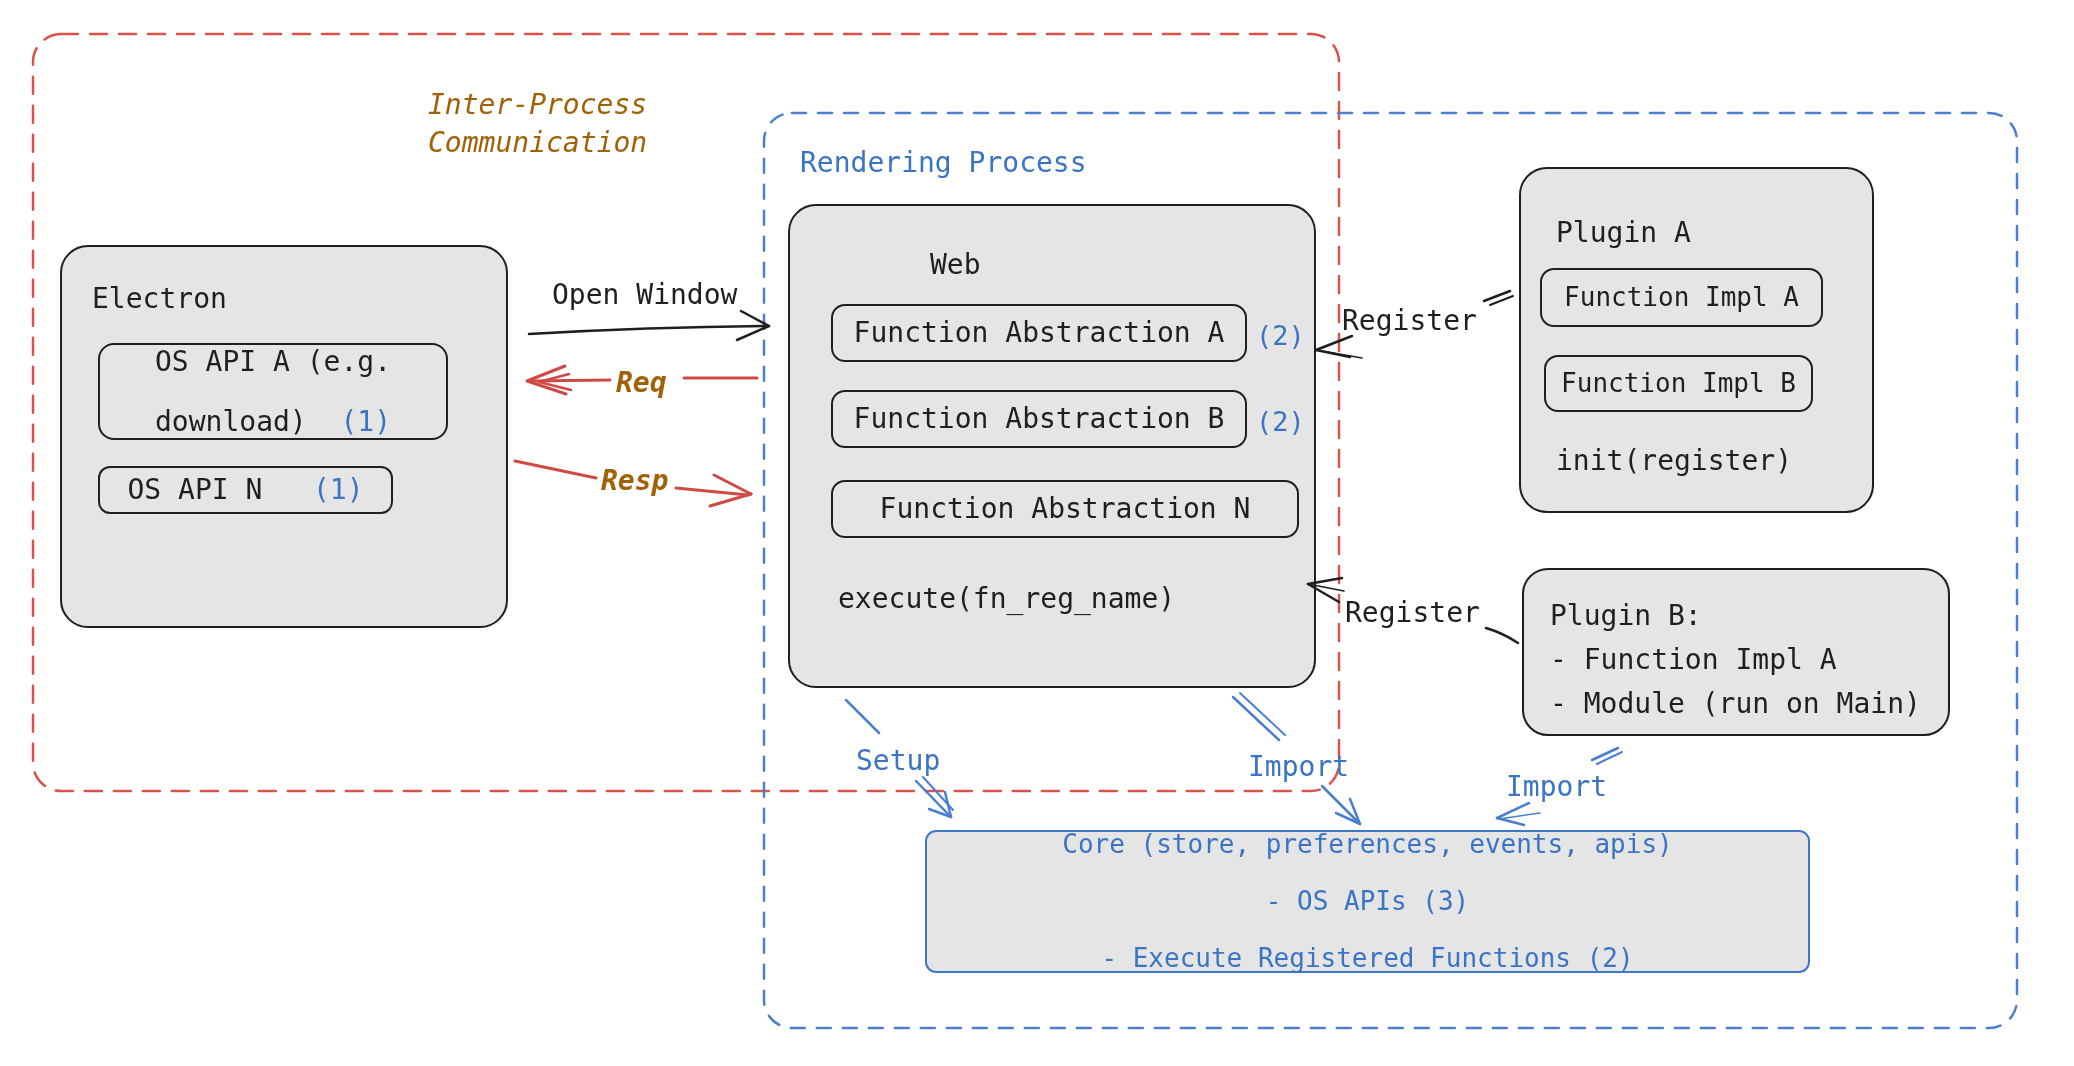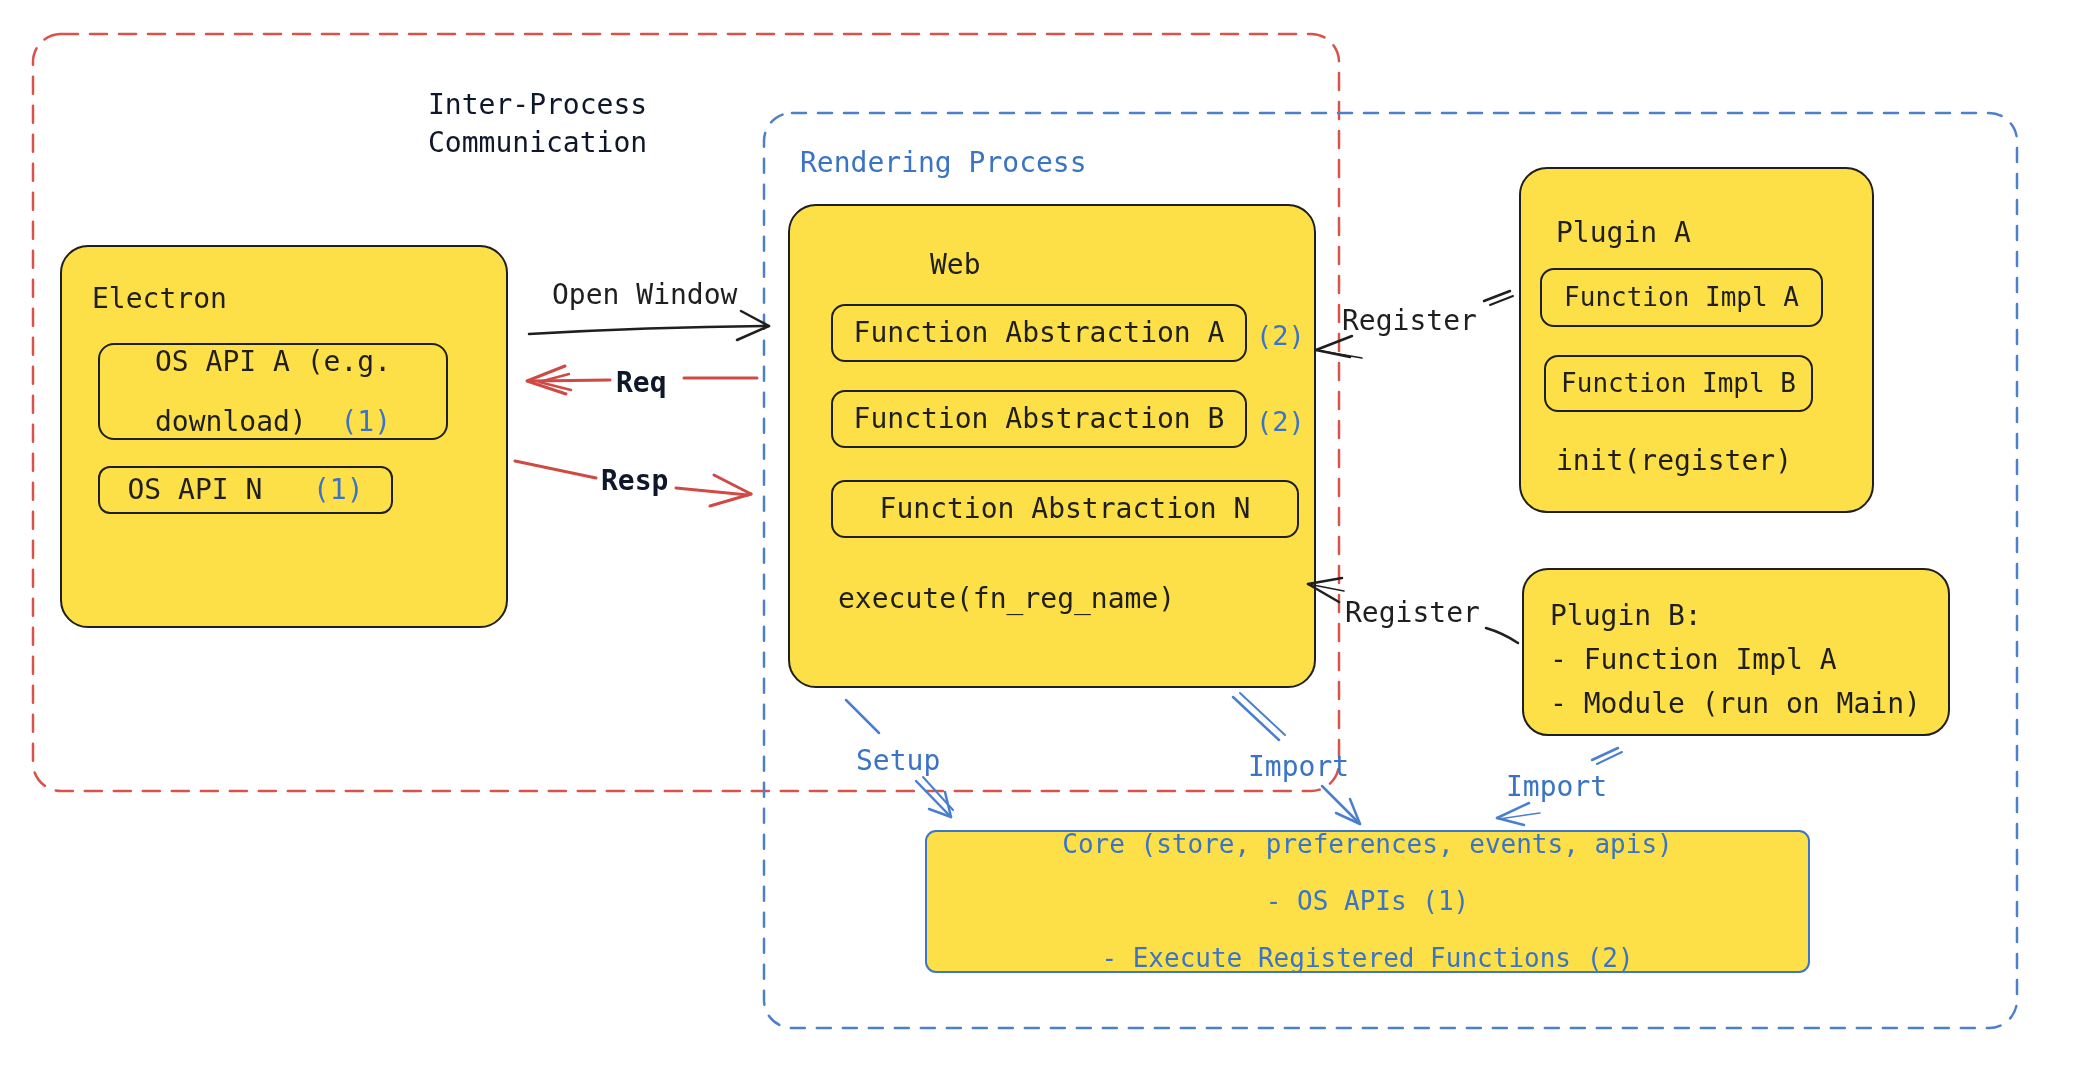--- a/index.html
+++ b/index.html
@@ -7,30 +7,30 @@
     position:relative;
     width:2074px;height:1066px;
     background:#ffffff;
     font-family:"DejaVu Sans Mono","Liberation Mono",monospace;
     color:#1f1f1f;
     overflow:hidden;
   }
   svg.overlay{position:absolute;left:0;top:0;z-index:3;pointer-events:none;}
   .box{
     position:absolute;
-    background:#fde047;
+    background:#e5e5e5;
     border:2.5px solid #1f1f1f;
     box-sizing:border-box;
     z-index:2;
   }
   .lbl{position:absolute;z-index:4;white-space:pre;}
   .t28{font-size:28px;line-height:34px;}
   .t27{font-size:27px;line-height:32px;}
   .t26{font-size:26px;line-height:31px;}
-  .red{color:#0f172a;}
+  .red{color:#a16207;font-style:italic;}
   .blue{color:#3b74c4;}
   .center-flex{display:flex;align-items:center;justify-content:center;}
   .col-flex{display:flex;flex-direction:column;align-items:center;justify-content:center;gap:26px;}
   .core-box{
     border:2.5px solid #3f76c8;
     border-radius:24px;
   }
   .ref{color:#3b74c4;}
 </style>
 </head>
@@ -66,21 +66,21 @@
     <span>Function Impl A</span>
   </div>
   <div class="box center-flex t26" style="left:1544px;top:355px;width:269px;height:57px;border-radius:14px;">
     <span>Function Impl B</span>
   </div>
 
   <div class="box" style="left:1522px;top:568px;width:428px;height:168px;border-radius:26px;"></div>
 
   <div class="box core-box col-flex blue t26" style="left:925px;top:830px;width:885px;height:143px;border-radius:11px;">
     <div>Core (store, preferences, events, apis)</div>
-    <div>- OS APIs (1)</div>
+    <div>- OS APIs (3)</div>
     <div>- Execute Registered Functions (2)</div>
   </div>
 
   <svg class="overlay" width="2074" height="1066" viewBox="0 0 2074 1066">
     <g fill="none" stroke-linecap="round" stroke-linejoin="round">
 
       <rect x="33" y="34" width="1306" height="757" rx="28" stroke="#d9534b" stroke-width="2.5" stroke-dasharray="17 12"></rect>
 
       <rect x="764" y="113" width="1253" height="915" rx="28" stroke="#4d80c9" stroke-width="2.5" stroke-dasharray="14 12"></rect>
 

